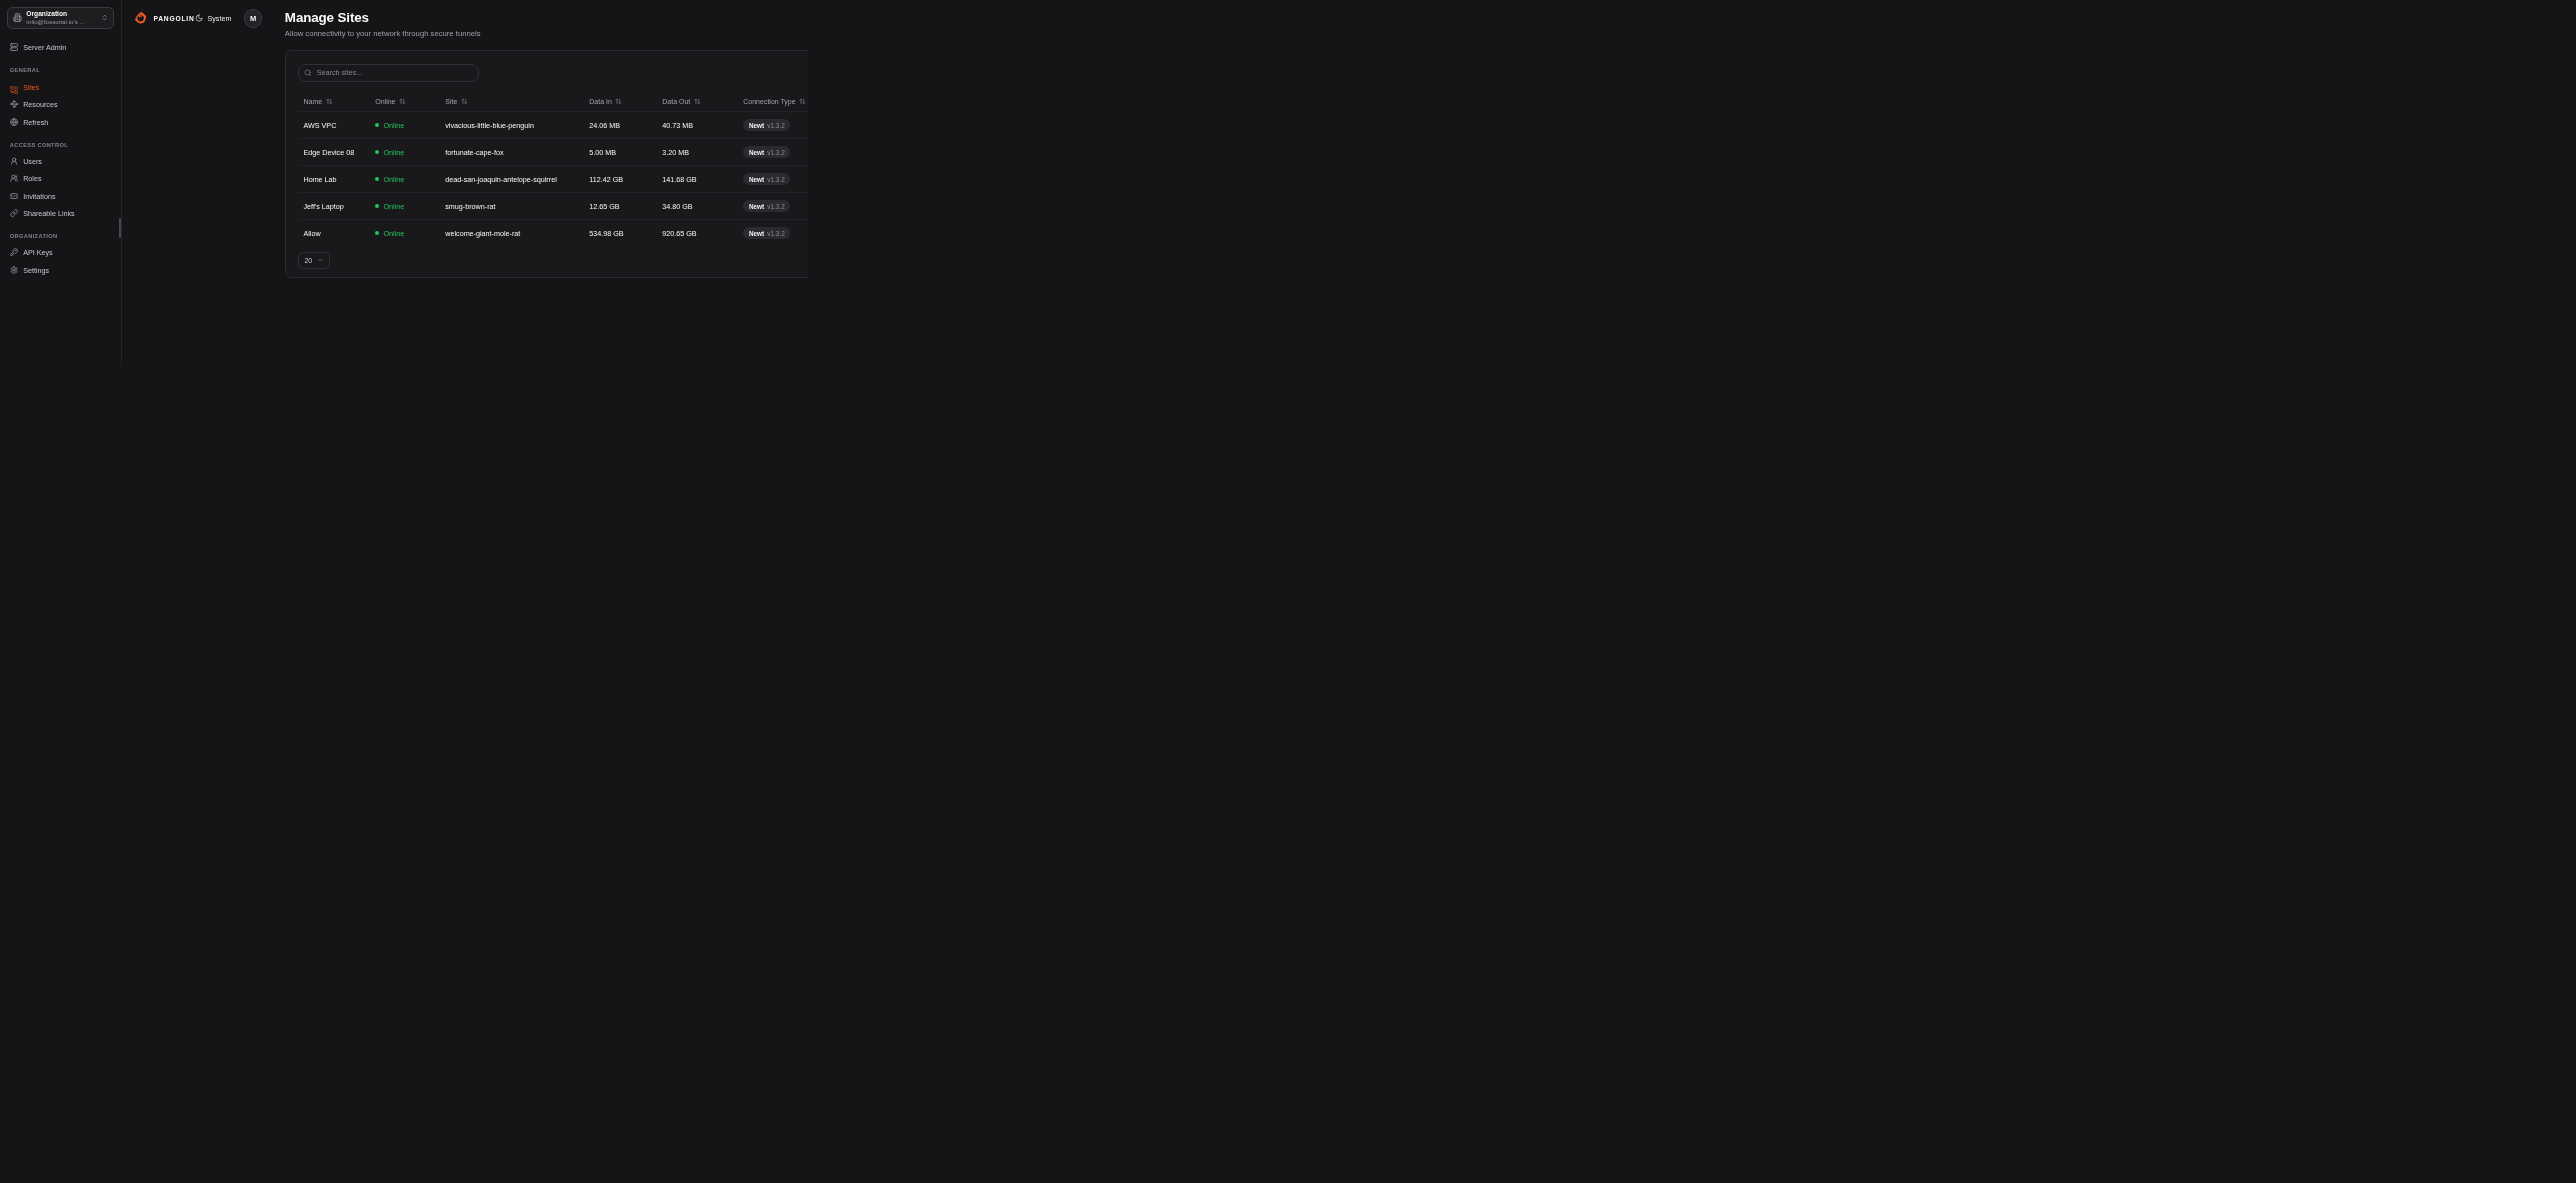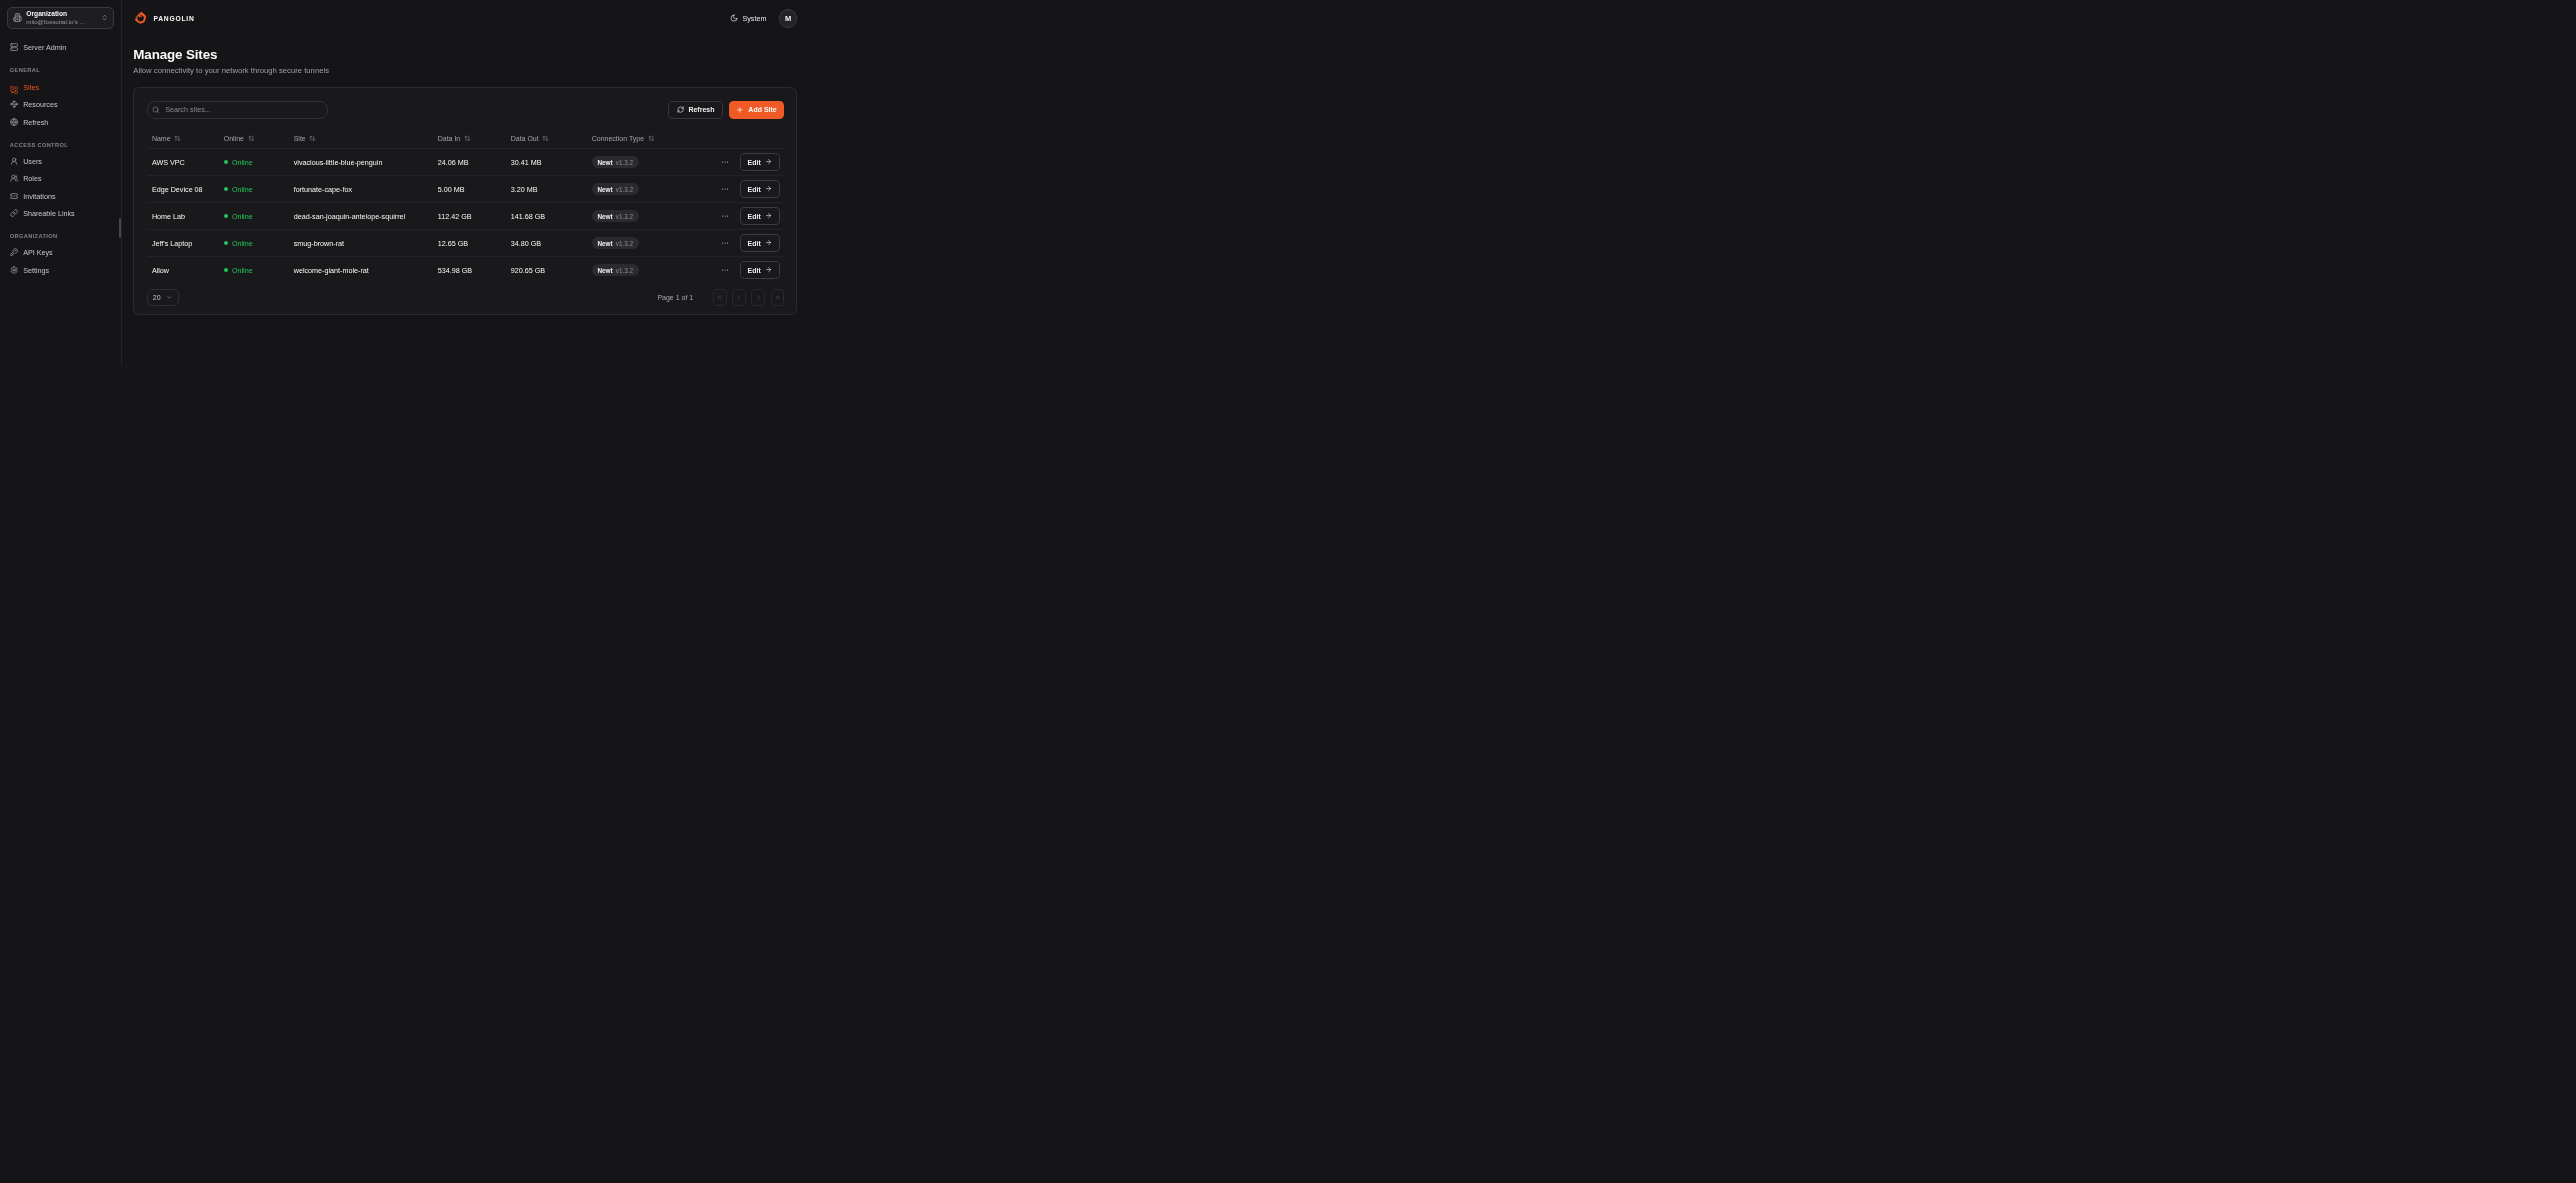--- a/index.html
+++ b/index.html
@@ -34,21 +34,21 @@
     font-size:5.7px; font-weight:700; letter-spacing:.06em; color:#82828A;
     margin:11.3px 3.1px 5.2px;
   }
   .first-item { margin-top:9.3px; }
   .sidebar-scrollthumb {
     position:absolute; right:0.5px; top:218px; width:1.5px; height:19.6px;
     background:#46464C; border-radius:1px;
   }
 
   
-  .main { flex:1; display:flex; flex-direction:column; }
+  .main { flex:1; display:flex; flex-direction:row; }
   .topbar { height:37px; display:flex; align-items:center; justify-content:space-between; padding:0 11.3px; }
   .brand { display:flex; align-items:center; gap:4.6px; }
   .brand-name { font-size:6.7px; font-weight:700; letter-spacing:.12em; color:#FFFFFF; }
   .topbar-right { display:flex; align-items:center; gap:12.4px; }
   .theme-toggle { display:flex; align-items:center; gap:4.6px; background:none; border:none; color:#E9E9EC; font-size:7.2px; font-family:inherit; cursor:pointer; }
   .theme-toggle .icon { color:#E9E9EC; }
   .avatar {
     width:18.5px; height:18.5px; border-radius:50%; background:#242428; border:0.5px solid #3B3B41;
     display:flex; align-items:center; justify-content:center;
     font-size:7.5px; font-weight:600; color:#F2F2F4; cursor:pointer;
@@ -398,21 +398,21 @@
 
       <div class="tbody" id="tbody">
   <div class="trow">
     <div class="td td-name">AWS VPC</div>
     <div class="td td-status">
       <span class="dot"></span>
       <span class="status-text">Online</span>
     </div>
     <div class="td td-site">vivacious-little-blue-penguin</div>
     <div class="td td-datain">24.06 MB</div>
-    <div class="td td-dataout">30.41 MB</div>
+    <div class="td td-dataout">40.73 MB</div>
     <div class="td td-conn">
       <span class="badge">
         <span class="badge-type">Newt</span>
         <span class="badge-ver">v1.3.2</span>
       </span>
     </div>
     <div class="td td-actions">
       <button class="ellipsis-btn">
         <svg width="8.2" height="8.2" viewBox="0 0 24 24" fill="currentColor">
                   <circle cx="5" cy="12" r="1.6"></circle>

